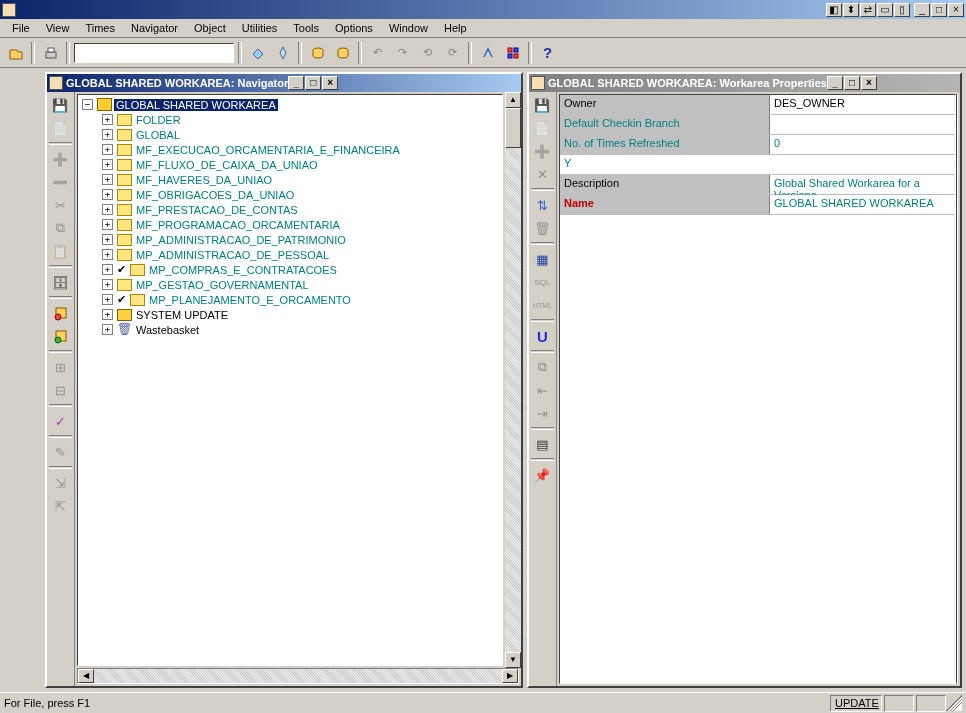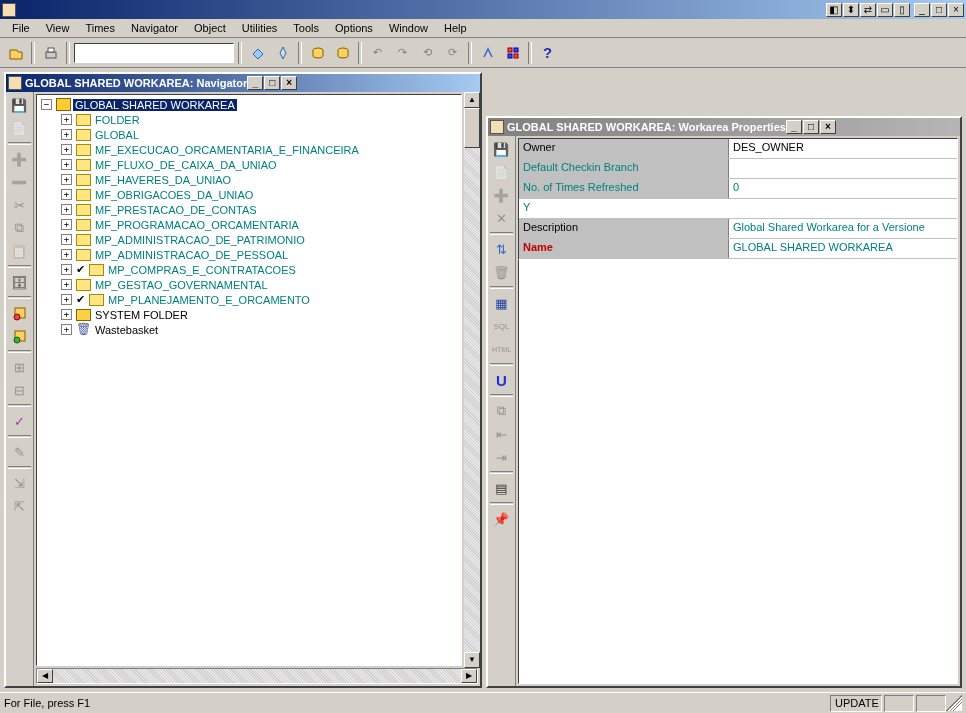--- a/index.html
+++ b/index.html
@@ -11,22 +11,22 @@
 .winbtns { display: flex; gap: 1px; }
 .winbtn { width: 16px; height: 14px; background: #d4d0c8; border: 1px solid; border-color: #fff #404040 #404040 #fff; font-size: 10px; line-height: 12px; text-align: center; font-family: "Arial"; color:#000; cursor:pointer;}
 .menubar { height: 19px; background: #d4d0c8; display: flex; align-items: center; padding: 0 4px; border-bottom:1px solid #808080;}
 .menubar span { padding: 2px 8px; cursor:pointer;}
 .toolbar { height: 30px; background: #d4d0c8; display: flex; align-items: center; padding: 2px 4px; gap: 2px; border-bottom:1px solid #808080;}
 .tbtn { width: 23px; height: 22px; border: 1px solid #d4d0c8; display: flex; align-items:center; justify-content:center; cursor:pointer;}
 .tsep { width:4px; height:22px; border-left:1px solid #808080; border-right:1px solid #fff; margin:0 2px;}
 .tinput { height:20px; width:160px; background:#fff; border:1px solid; border-color:#404040 #fff #fff #404040; padding:0 3px;}
 .mdi { flex:1; display:flex; gap:4px; padding:4px; overflow:hidden;}
 .childwin { display:flex; flex-direction:column; background:#d4d0c8; border:2px solid; border-color:#fff #404040 #404040 #fff; }
-.childwin.left { width: 478px; }
-.childwin.right { flex:1;margin-top:44px; }
+.childwin.left { width: 478px; margin-left: 41px; }
+.childwin.right { flex:1; }
 .childtitle { height:18px; color:#fff; display:flex; align-items:center; padding:0 2px; font-weight:bold; font-size:11px;}
 .childtitle.active { background: linear-gradient(to right,#0a246a,#a6caf0);}
 .childtitle.inactive { background: linear-gradient(to right,#808080,#b5b5b5);}
 .childtitle .cicon { width:14px;height:14px;margin-right:3px;flex-shrink:0;}
 .childtitle .cicon::before{content:"";display:block;width:12px;height:12px;background:#f5deb3;border:1px solid #555;}
 .childbody { flex:1; display:flex; overflow:hidden;}
 .sidetb { width:28px; background:#d4d0c8; display:flex; flex-direction:column; padding:2px 2px; gap:1px; border-right:1px solid #808080;}
 .sidetb .sbtn { width:23px; height:22px; border:1px solid #d4d0c8; display:flex;align-items:center;justify-content:center; font-size:13px; cursor:pointer; color:#333;}
 .sidetb .sbtn.sep { height:3px; border:none; border-top:1px solid #808080; border-bottom:1px solid #fff; margin:2px 0; cursor:default;}
 .treepanel { flex:1; background:#fff; border:1px solid; border-color:#404040 #fff #fff #404040; margin:2px; overflow:auto; position:relative; padding:2px 0;}
@@ -41,32 +41,32 @@
 .tlabel { color:#008080; padding:0 2px; cursor:pointer;}
 .tlabel.selected { background:#0a246a; color:#fff; }
 .tlabel.black { color:#000; }
 .hscroll { height:16px; background:#d4d0c8; border:1px solid; border-color:#808080 #fff #fff #808080; margin:0 2px 2px 2px; display:flex;}
 .hscroll .arrow { width:16px; height:14px; background:#d4d0c8; border:1px solid; border-color:#fff #404040 #404040 #fff; text-align:center; font-size:8px; line-height:12px; cursor:pointer;}
 .hscroll .track { flex:1; background:repeating-linear-gradient(45deg,#e8e8e8,#e8e8e8 1px,#d0d0d0 1px,#d0d0d0 2px);}
 .vscroll { width:16px; background:#d4d0c8; display:flex; flex-direction:column;}
 .vscroll .arrow { height:16px; background:#d4d0c8; border:1px solid; border-color:#fff #404040 #404040 #fff; text-align:center; font-size:8px; line-height:14px; cursor:pointer;}
 .vscroll .thumb { height:40px; background:#d4d0c8; border:1px solid; border-color:#fff #404040 #404040 #fff;}
 .vscroll .track { flex:1; background:repeating-linear-gradient(45deg,#e8e8e8,#e8e8e8 1px,#d0d0d0 1px,#d0d0d0 2px);}
-.propspanel { flex:1; margin:2px; display:flex; flex-direction:column;}
+.propspanel { flex:1; margin:2px; display:flex; flex-direction:row;}
 .proptable { background:#fff; border:1px solid; border-color:#404040 #fff #fff #404040;}
 .proprow { display:flex; height:20px; border-bottom:1px solid #c0c0c0;}
 .propkey { width:210px; background:#c0c0c0; padding:2px 4px; border-right:1px solid #808080; color:#008080;}
 .propkey.black { color:#000;}
 .propkey.red { color:#c00000;font-weight:bold;}
 .propval { flex:1; padding:2px 4px; color:#008080; background:#fff;}
 .propval.black { color:#000;}
 .propempty { flex:1; background:#fff; border:1px solid; border-color:#404040 #fff #fff #404040; border-top:none;}
 .statusbar { height:21px; background:#d4d0c8; display:flex; align-items:center; padding:0 4px; border-top:1px solid #fff;}
 .statusbar .stext { flex:1;}
-.statusbar .scell { height:17px;border:1px solid; border-color:#808080 #fff #fff #808080; padding:0 4px; display:flex; align-items:center; margin-left:2px;}
+.statusbar .scell { height:17px;border:1px solid; border-color:#808080 #fff #fff #808080; padding:0 4px; display:flex; align-items:center; margin-left:2px;text-decoration:underline;}
 .statusbar .scell.wide{ width:52px;}
 .statusbar .scell.narrow{ width:30px;}
 .grip { width:16px; height:16px; background:linear-gradient(135deg, transparent 50%, #808080 50%, #808080 55%, #fff 55%, #fff 60%, #808080 60%, #808080 65%,#fff 65%,#fff 70%,#808080 70%,#808080 75%,#fff 75%);}
 svg { display:block;}
 </style>
 </head>
 <body>
 
 <div class="titlebar">
   <div class="appicon"></div>
@@ -283,21 +283,21 @@
               </div>
               <div class="treerow" style="padding-left: 24px;">
                 <div class="expander">+</div>
                 <div class="check">✔</div>
                 <div class="ticon folder"></div>
                 <span class="tlabel">MP_PLANEJAMENTO_E_ORCAMENTO</span>
               </div>
               <div class="treerow" style="padding-left: 24px;">
                 <div class="expander">+</div>
                 <div class="ticon sysfolder"></div>
-                <span class="tlabel black">SYSTEM FOLDER</span>
+                <span class="tlabel black">SYSTEM UPDATE</span>
               </div>
               <div class="treerow" style="padding-left: 24px;">
                 <div class="expander">+</div>
                 <div class="ticon trash"></div>
                 <span class="tlabel black">Wastebasket</span>
               </div>
             </div>
           <div class="vscroll">
             <div class="arrow">▲</div>
             <div class="thumb"></div>

